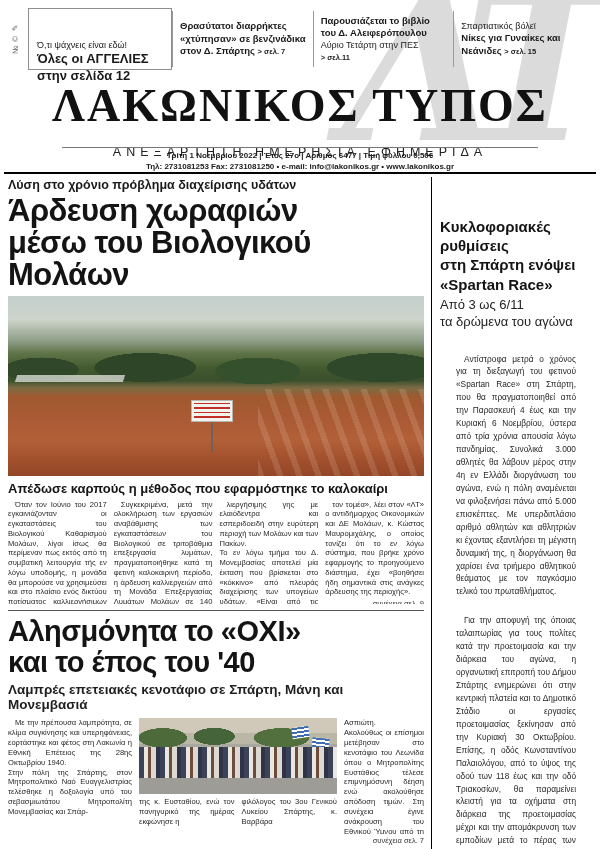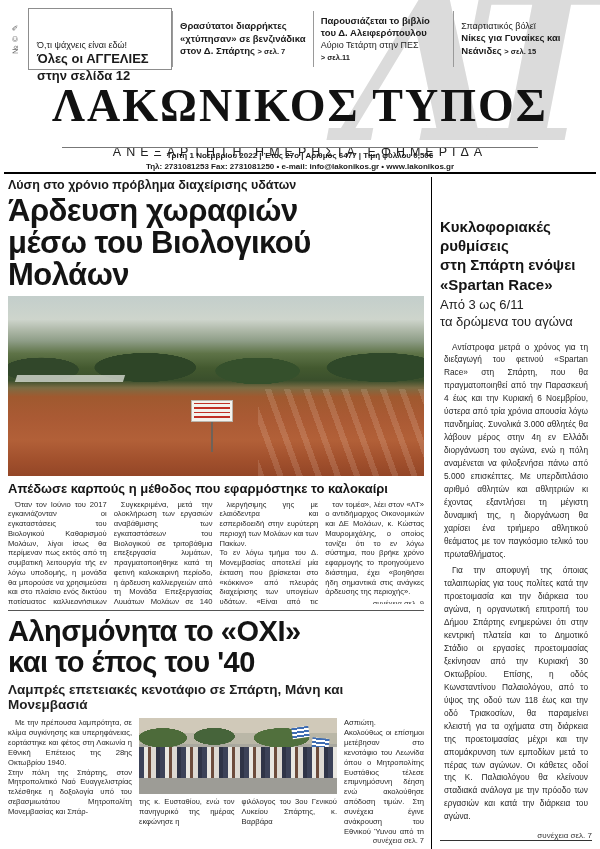--- a/index.html
+++ b/index.html
@@ -77,21 +77,21 @@
   .pp-flag.f1{right:14%;top:12%;transform:rotate(-8deg);}
   .pp-flag.f2{right:4%;top:26%;transform:rotate(6deg);}
   .oxi-caps{display:flex;gap:7px;margin-top:3px;}
   .oxi-caps .cap{flex:1;font-size:7.6px;line-height:1.28;text-align:justify;color:#262626;}
   .oxi-c3{flex:1;display:flex;flex-direction:column;}
   .oxi-c3 .txt{height:116px;overflow:hidden;font-size:7.6px;line-height:1.3;text-align:justify;white-space:pre-line;color:#262626;}
   
   .sb-title{font-size:15px;font-weight:800;line-height:1.28;white-space:pre-line;color:#141414;margin-top:40px;}
   .sb-sub{font-size:13px;line-height:1.3;margin-top:3px;white-space:pre-line;color:#222;}
   .sb-body{margin-top:6px;font-size:8.3px;line-height:1.56;text-align:justify;color:#262626;}
-  .sb-body p{margin:4px;text-indent:8px;}
+  .sb-body p{margin:16px;text-indent:8px;}
   .sb-cont{font-size:8px;text-align:right;margin-top:4px;color:#333;}
   .opinion{margin-top:auto;margin-bottom:8px;padding-top:6px;border-top:1.2px solid #333;}
   .op-title{font-size:13.5px;font-weight:800;line-height:1.18;white-space:pre-line;color:#a16207;}
   .op-author{font-size:8px;font-weight:bold;margin-top:3px;color:#333;}
   .op-pagerow{display:flex;align-items:flex-start;gap:4px;margin-top:4px;}
   .op-line{flex:1;border-top:1px solid #444;}
   .op-page{font-size:8px;font-weight:bold;}
 </style>
 </head>
 <body>

